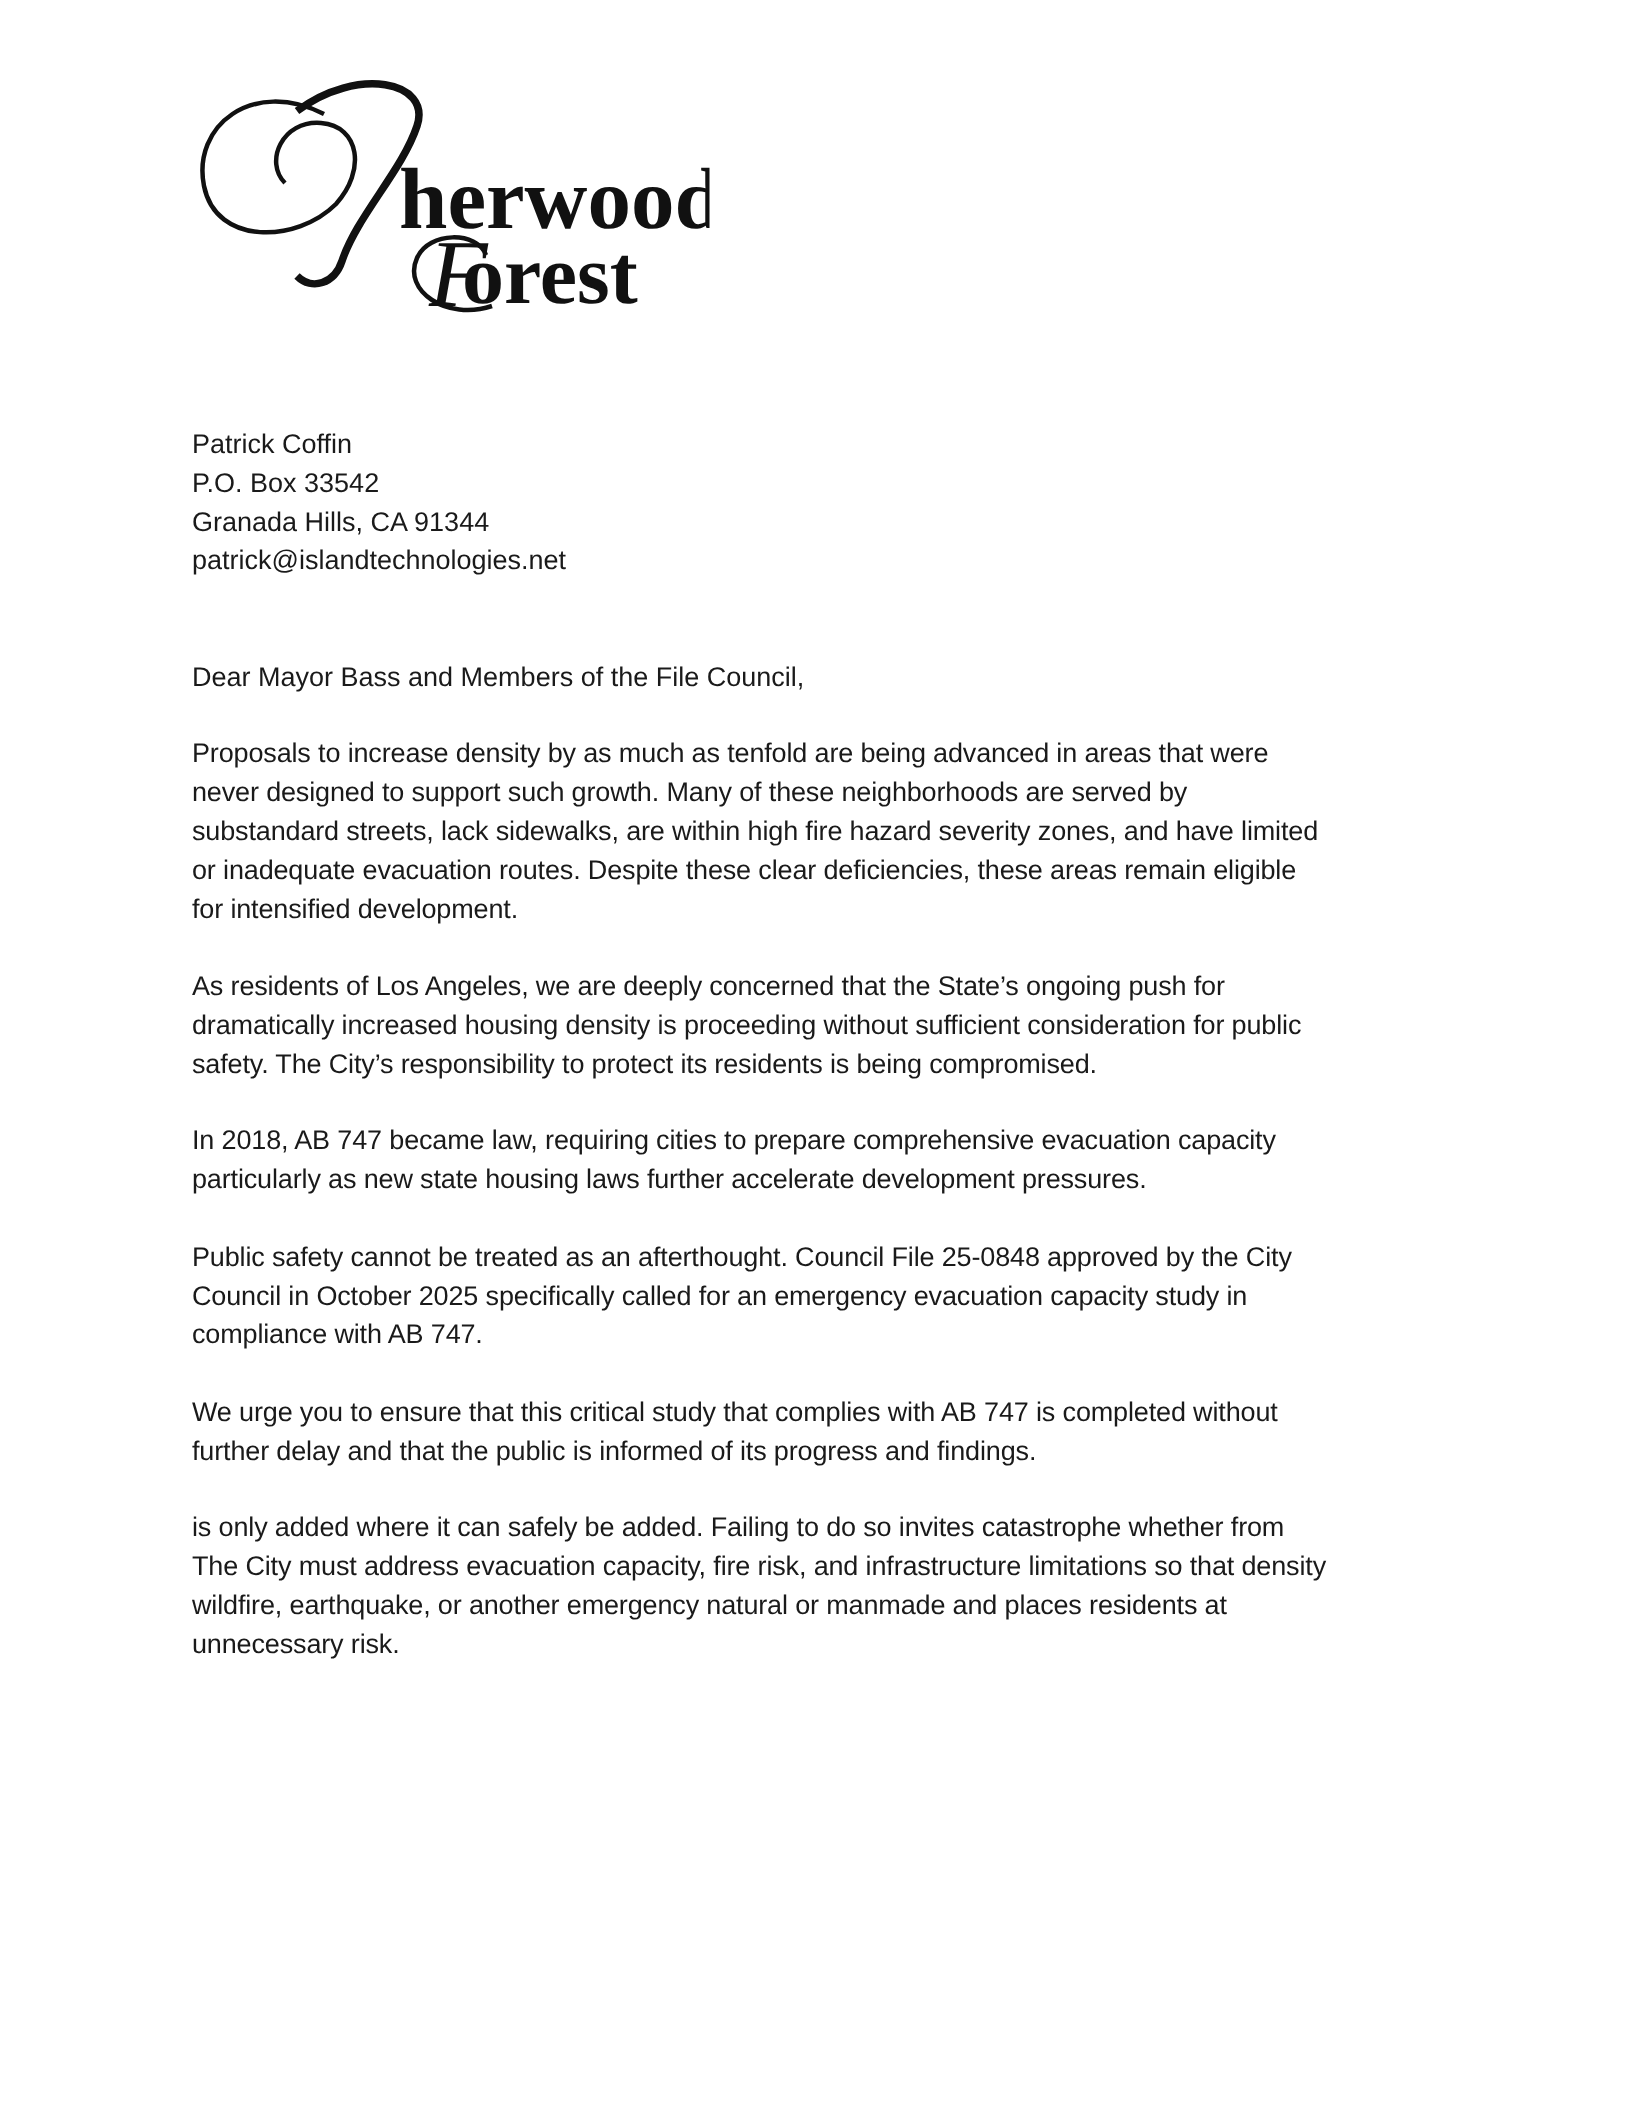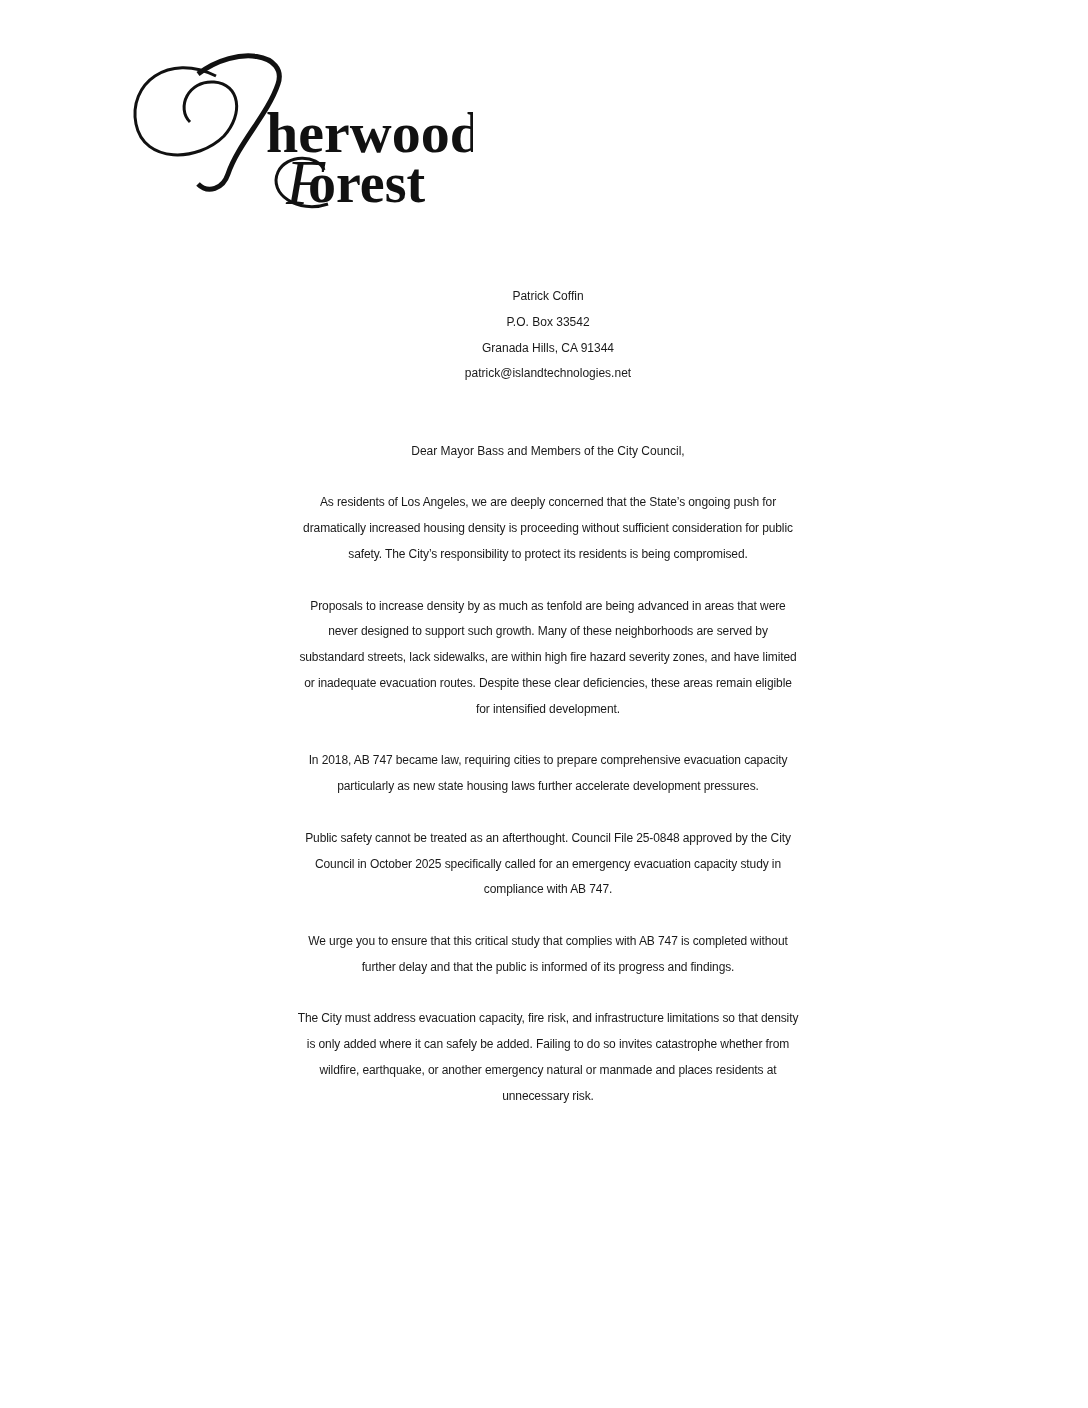--- a/index.html
+++ b/index.html
@@ -1,19 +1,19 @@
 <!DOCTYPE html>
 <html><head>
   <meta charset="utf-8">
   <style>
     html, body { margin: 0; padding: 0; background: #ffffff; }
     body { width: 1088px; height: 1408px; position: relative; overflow: hidden; color: #1a1a1a; font-family: "Liberation Sans", sans-serif; }
     .logo { position: absolute; left: 128px; top: 44px; width: 345px; height: 168px; }
     .logo svg { width: 100%; height: 100%; }
-    .letter { position: absolute; left: 128px; top: 284px; width: 840px; font-size: 12px; line-height: 25.8px; text-align: center; }
+    .letter { position: absolute; left: 128px; top: 284px; width: 840px; font-size: 18px; line-height: 25.8px; }
     .line { display: block; white-space: nowrap; }
     .gap { height: 25.8px; }
     .para { margin: 0 0 25.8px 0; }
     .para-line { display: block; white-space: nowrap; letter-spacing: -0.1px; }
   </style>
 </head>
 <body>
 
 <div class="logo">
   <svg viewBox="0 0 345 168" xmlns="http://www.w3.org/2000/svg">
@@ -29,48 +29,48 @@
 
 <div class="letter">
   <div>
     <span class="line">Patrick Coffin</span>
     <span class="line">P.O. Box 33542</span>
     <span class="line">Granada Hills, CA 91344</span>
     <span class="line">patrick@islandtechnologies.net</span>
   </div>
   <div class="gap"></div>
   <div class="gap"></div>
-  <span class="line">Dear Mayor Bass and Members of the City Council,</span>
+  <span class="line">Dear Mayor Bass and Members of the File Council,</span>
   <div class="gap"></div>
   <div id="paragraphs">
-      <div class="para">
-        <span class="para-line">As residents of Los Angeles, we are deeply concerned that the State’s ongoing push for</span>
-        <span class="para-line">dramatically increased housing density is proceeding without sufficient consideration for public</span>
-        <span class="para-line">safety. The City’s responsibility to protect its residents is being compromised.</span>
-      </div>
       <div class="para">
         <span class="para-line">Proposals to increase density by as much as tenfold are being advanced in areas that were</span>
         <span class="para-line">never designed to support such growth. Many of these neighborhoods are served by</span>
         <span class="para-line">substandard streets, lack sidewalks, are within high fire hazard severity zones, and have limited</span>
         <span class="para-line">or inadequate evacuation routes. Despite these clear deficiencies, these areas remain eligible</span>
         <span class="para-line">for intensified development.</span>
+      </div>
+      <div class="para">
+        <span class="para-line">As residents of Los Angeles, we are deeply concerned that the State’s ongoing push for</span>
+        <span class="para-line">dramatically increased housing density is proceeding without sufficient consideration for public</span>
+        <span class="para-line">safety. The City’s responsibility to protect its residents is being compromised.</span>
       </div>
       <div class="para">
         <span class="para-line">In 2018, AB 747 became law, requiring cities to prepare comprehensive evacuation capacity</span>
         <span class="para-line">particularly as new state housing laws further accelerate development pressures.</span>
       </div>
       <div class="para">
         <span class="para-line">Public safety cannot be treated as an afterthought. Council File 25-0848 approved by the City</span>
         <span class="para-line">Council in October 2025 specifically called for an emergency evacuation capacity study in</span>
         <span class="para-line">compliance with AB 747.</span>
       </div>
       <div class="para">
         <span class="para-line">We urge you to ensure that this critical study that complies with AB 747 is completed without</span>
         <span class="para-line">further delay and that the public is informed of its progress and findings.</span>
       </div>
       <div class="para">
+        <span class="para-line">is only added where it can safely be added.  Failing to do so invites catastrophe whether from</span>
         <span class="para-line">The City must address evacuation capacity, fire risk, and infrastructure limitations so that density</span>
-        <span class="para-line">is only added where it can safely be added.  Failing to do so invites catastrophe whether from</span>
         <span class="para-line">wildfire, earthquake, or another emergency natural or manmade and places residents at</span>
         <span class="para-line">unnecessary risk.</span>
       </div>
     </div>
 </div>
 
 </body></html>

